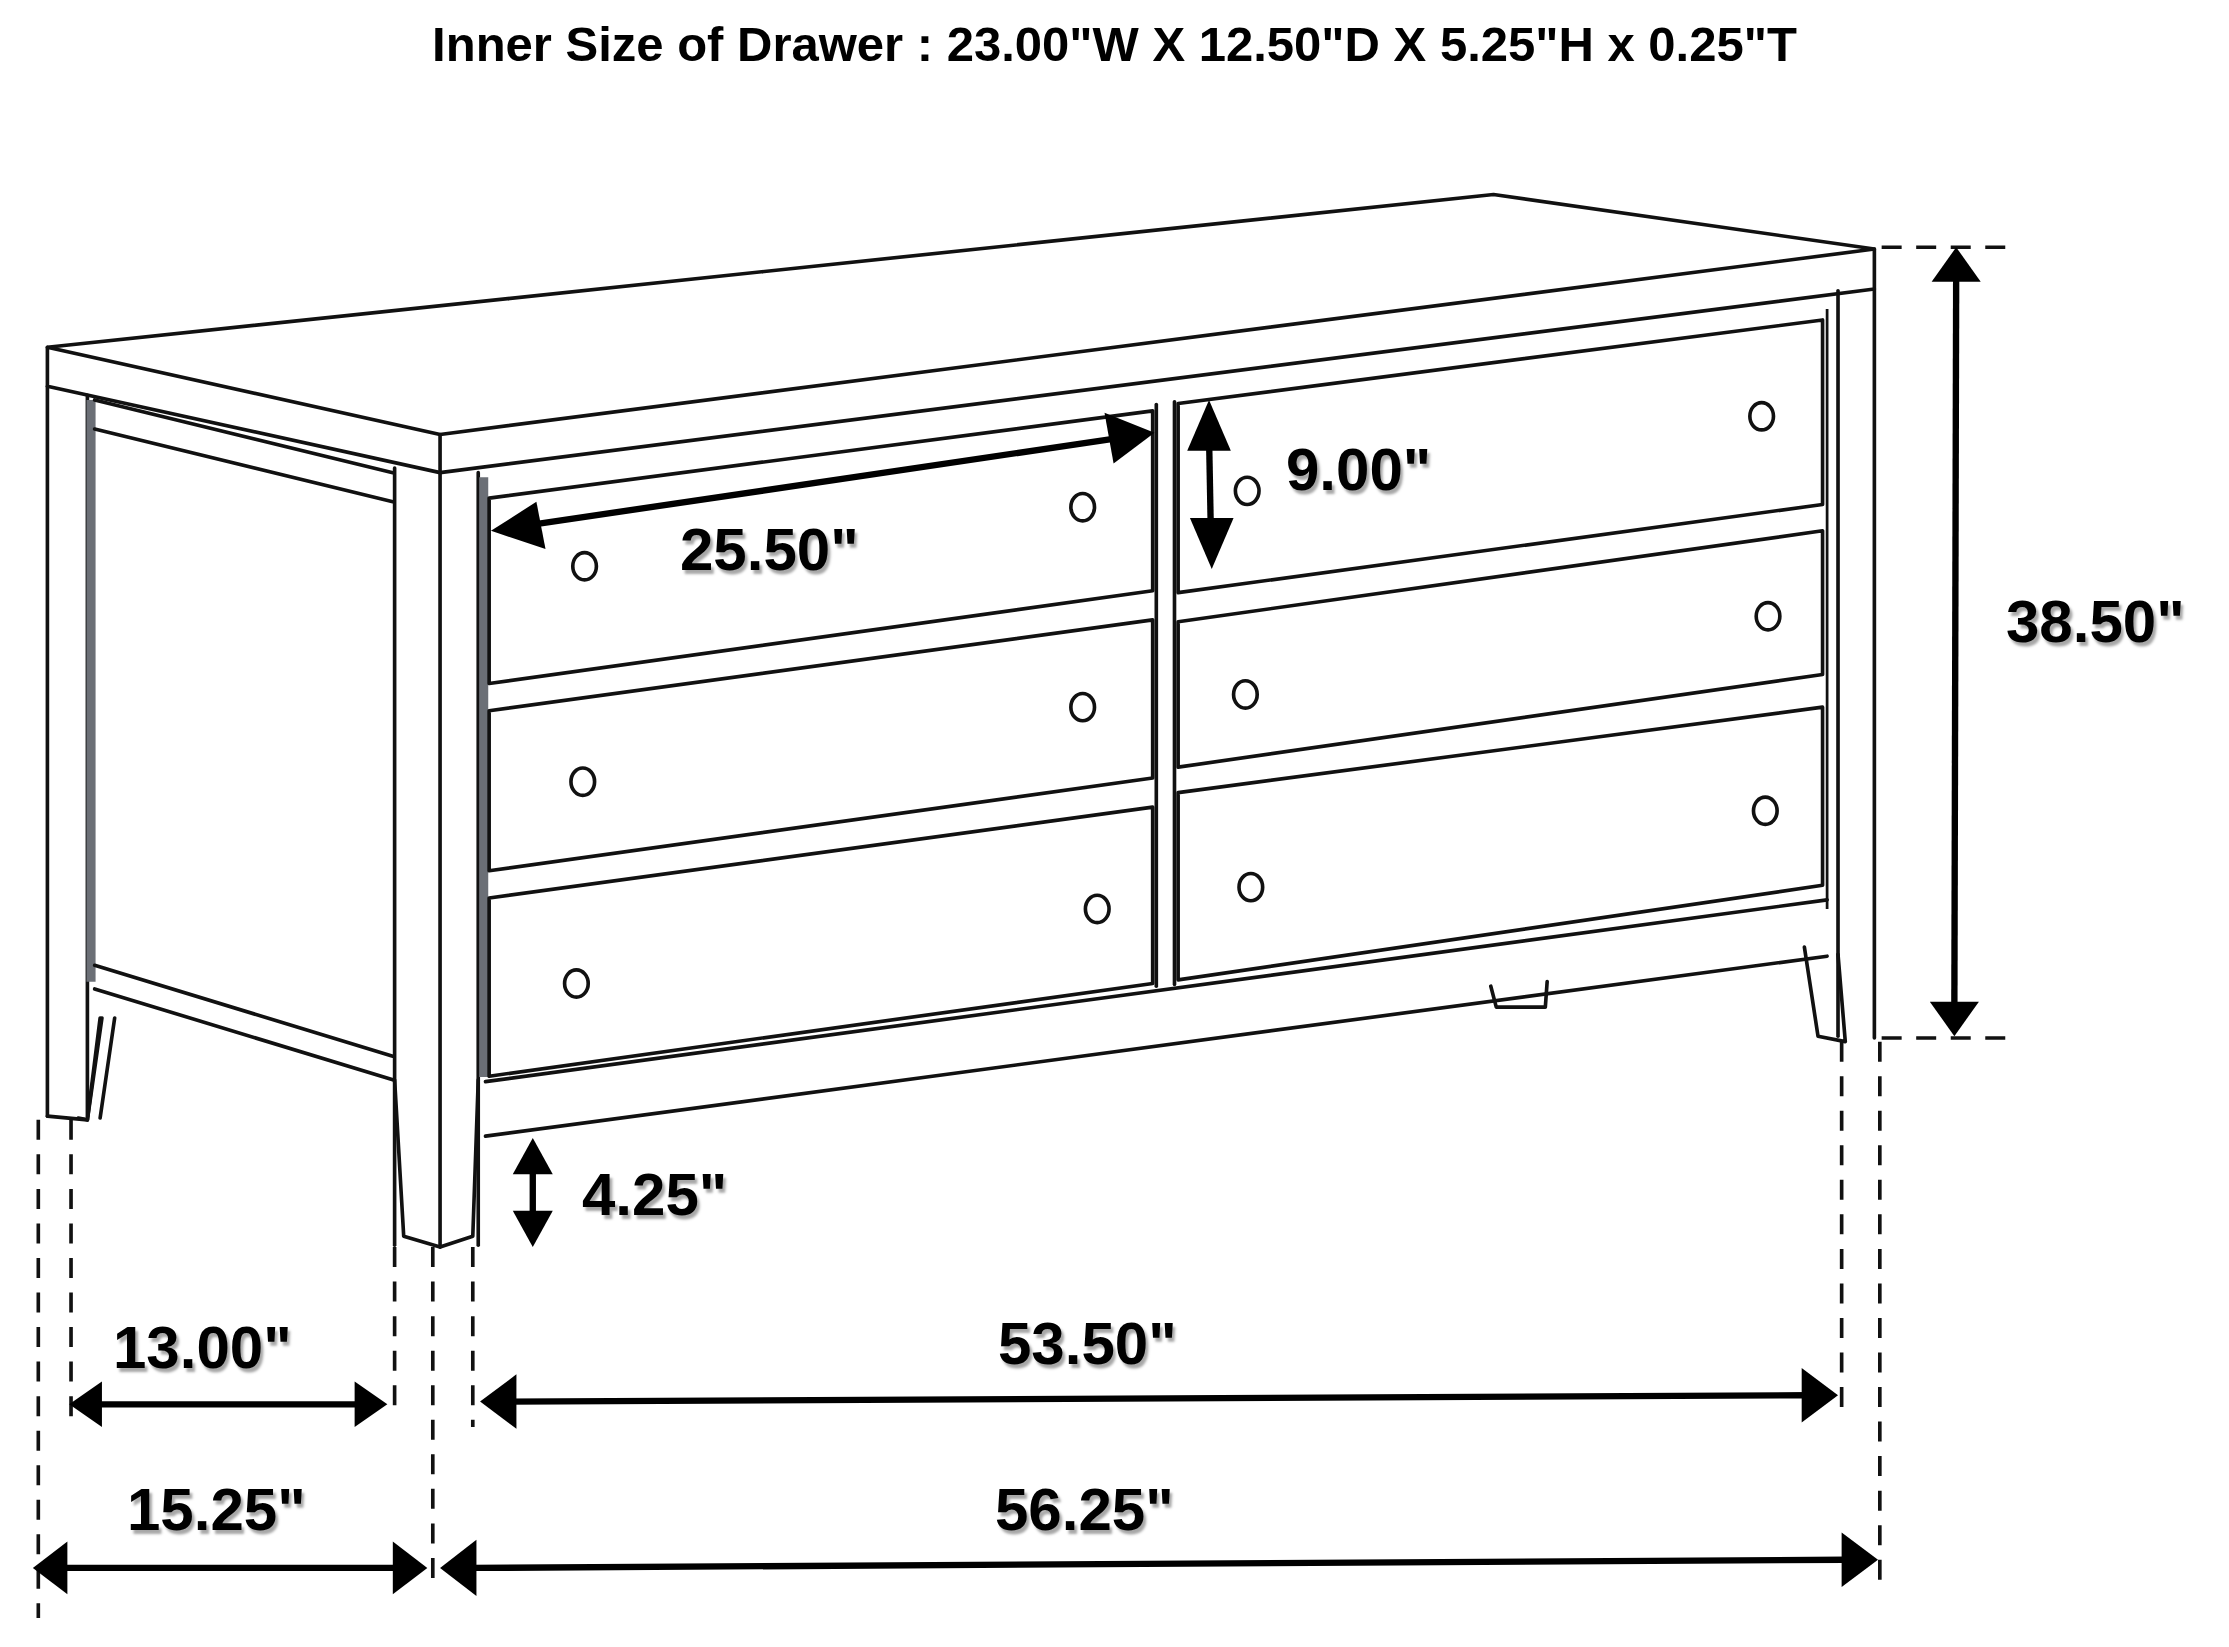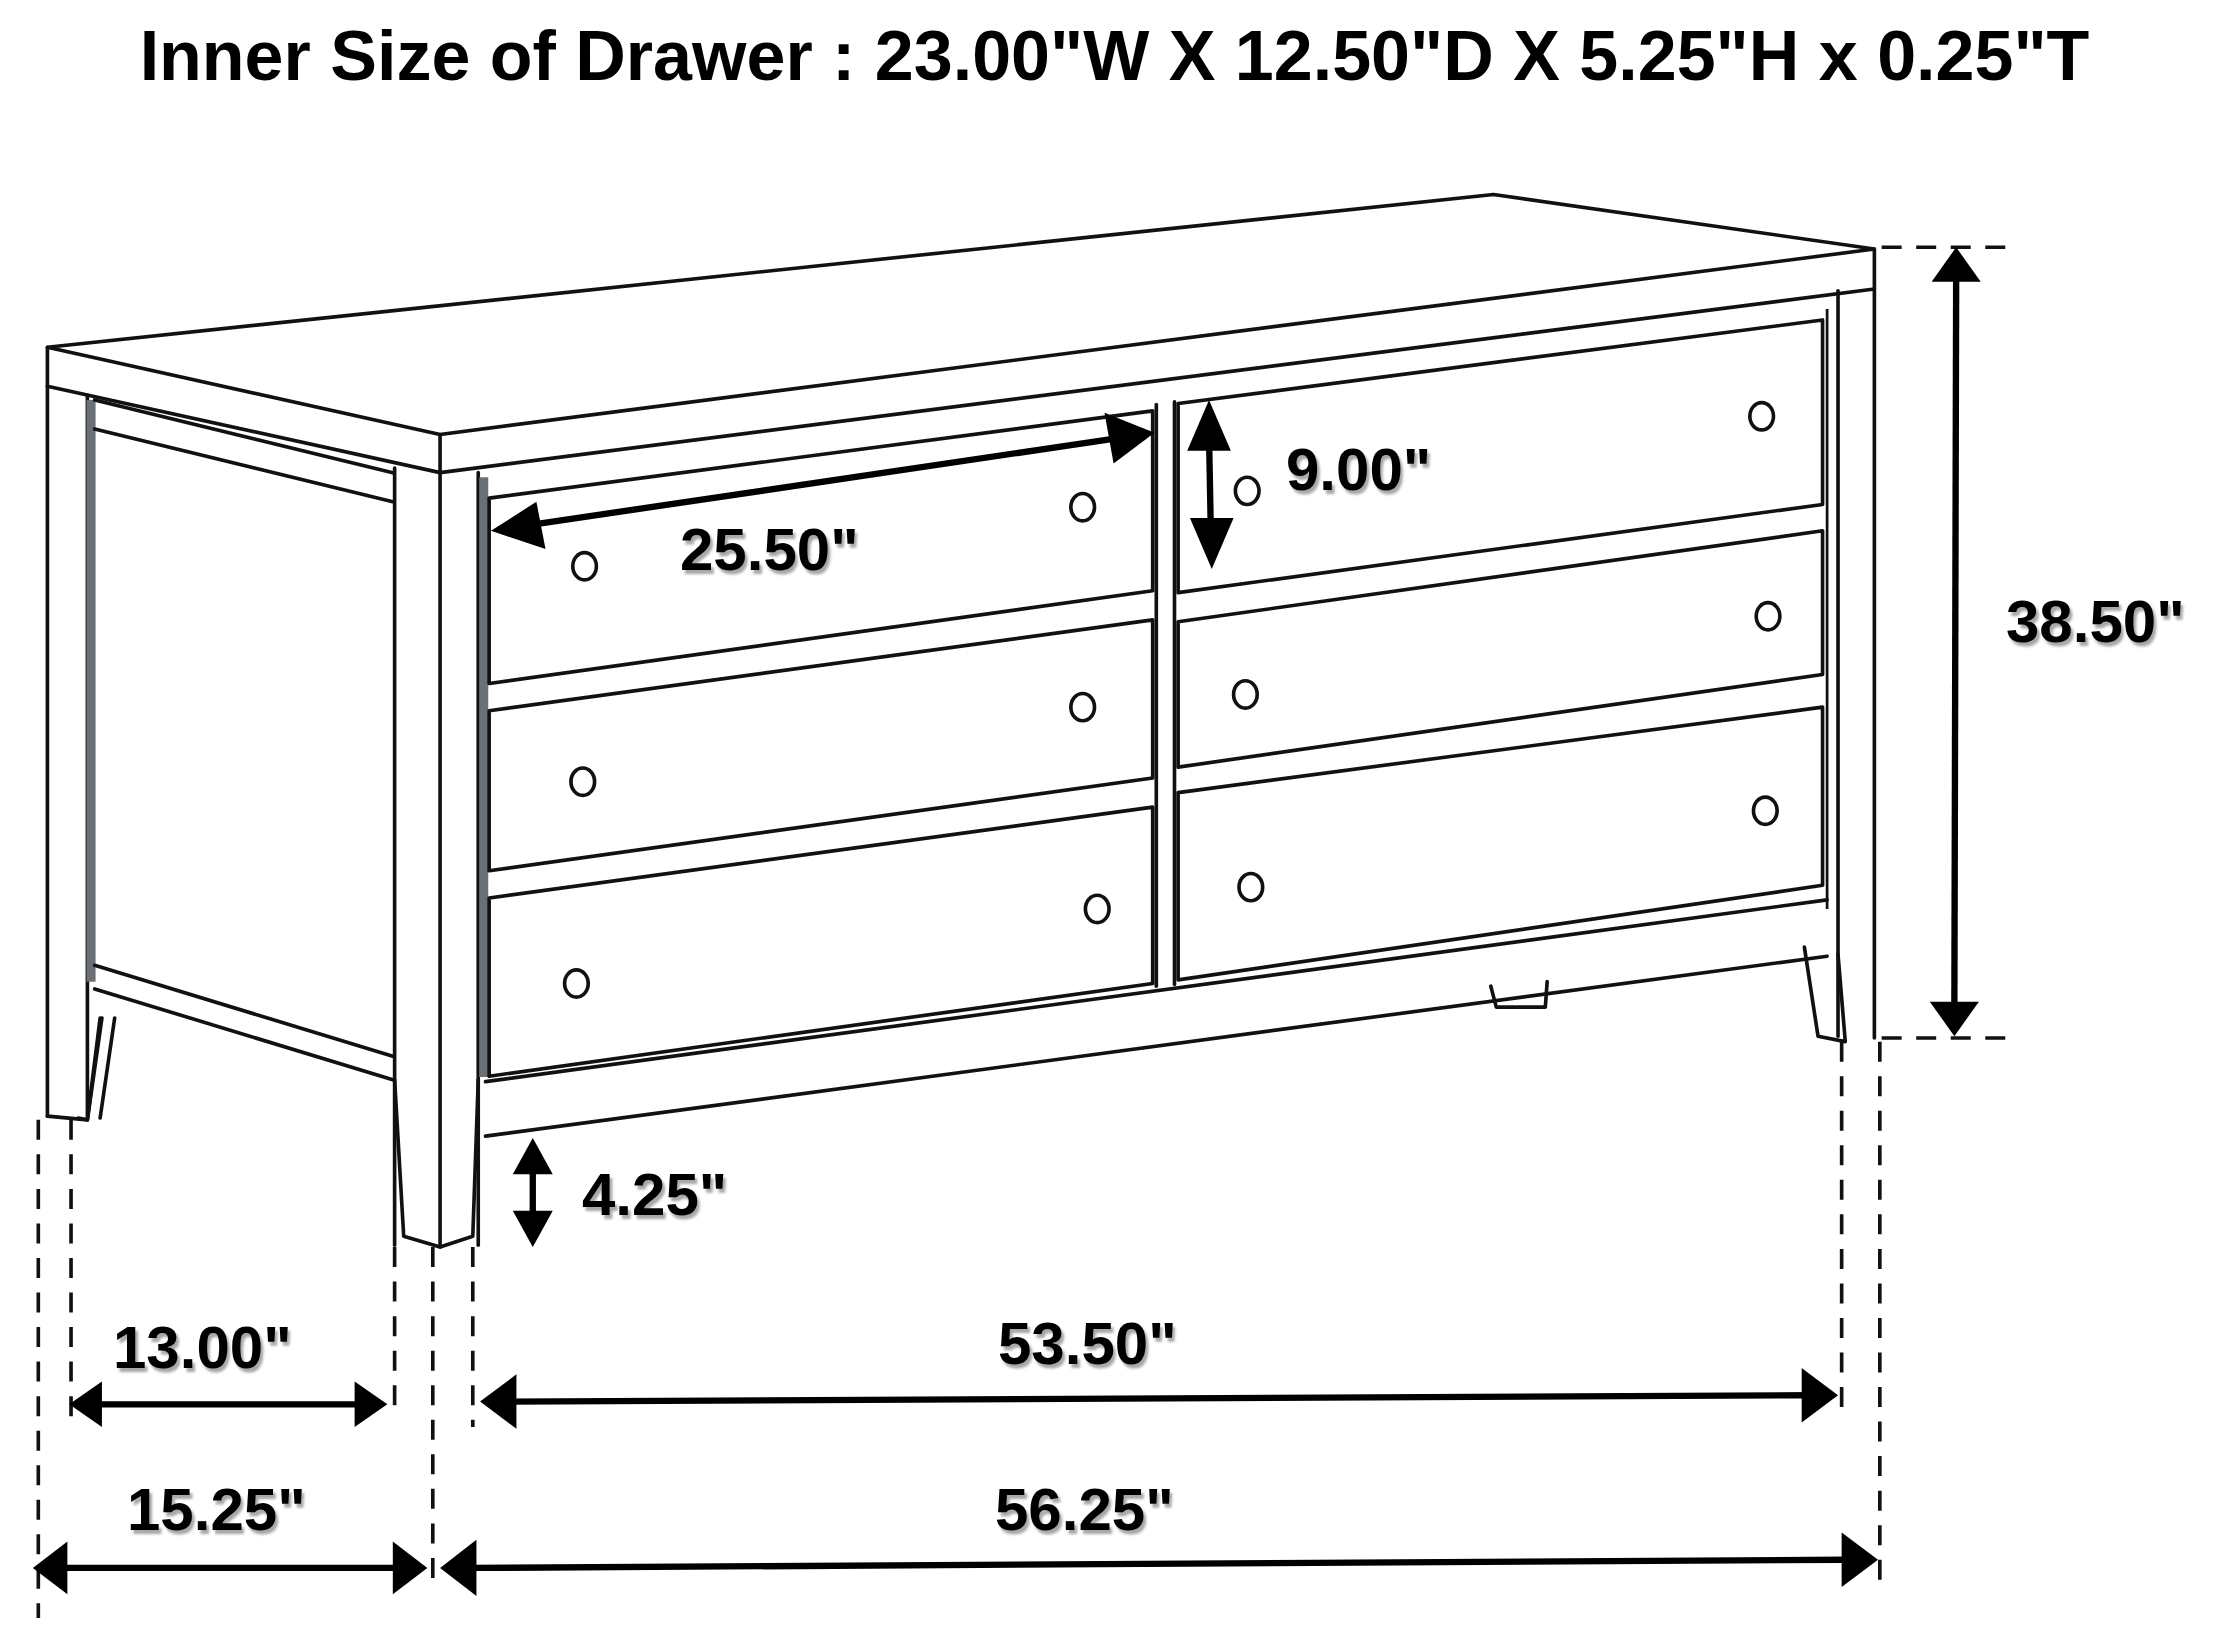--- a/index.html
+++ b/index.html
@@ -1,21 +1,21 @@
 <!DOCTYPE html>
 <html style="font-size:14.5px"><head>
   <meta charset="utf-8">
   <style>
     html, body { margin: 0; padding: 0; background: #ffffff; }
     body { width: 2229px; height: 1647px; position: relative; overflow: hidden; }
     #diagram { position: absolute; left: 0; top: 0; width: 2229px; height: 1647px; }
     .title {
       position: absolute; left: 0; top: 16.4px; width: 2229px; text-align: center;
       font-family: "Liberation Sans", sans-serif; font-weight: bold;
-      font-size: 70px; letter-spacing: 0px; color: #000; white-space: nowrap;
+      font-size: 49px; letter-spacing: 0px; color: #000; white-space: nowrap;
     }
     .dim-label {
       position: absolute; font-family: "Liberation Sans", sans-serif; font-weight: bold;
       font-size: 60px; color: #000; white-space: nowrap;
       text-shadow: 2.7px 3.6px 2.7px rgba(0,0,0,0.35);
     }
     .ln { stroke: #111; stroke-width: 4; fill: none; stroke-linecap: round; stroke-linejoin: round; }
     .ln-thin { stroke: #111; stroke-width: 3; fill: none; }
     .ln-shade { stroke: #6b6f76; stroke-width: 10; fill: none; }
     .dash { stroke: #111; stroke-width: 4; fill: none; stroke-dasharray: 22 16; }

